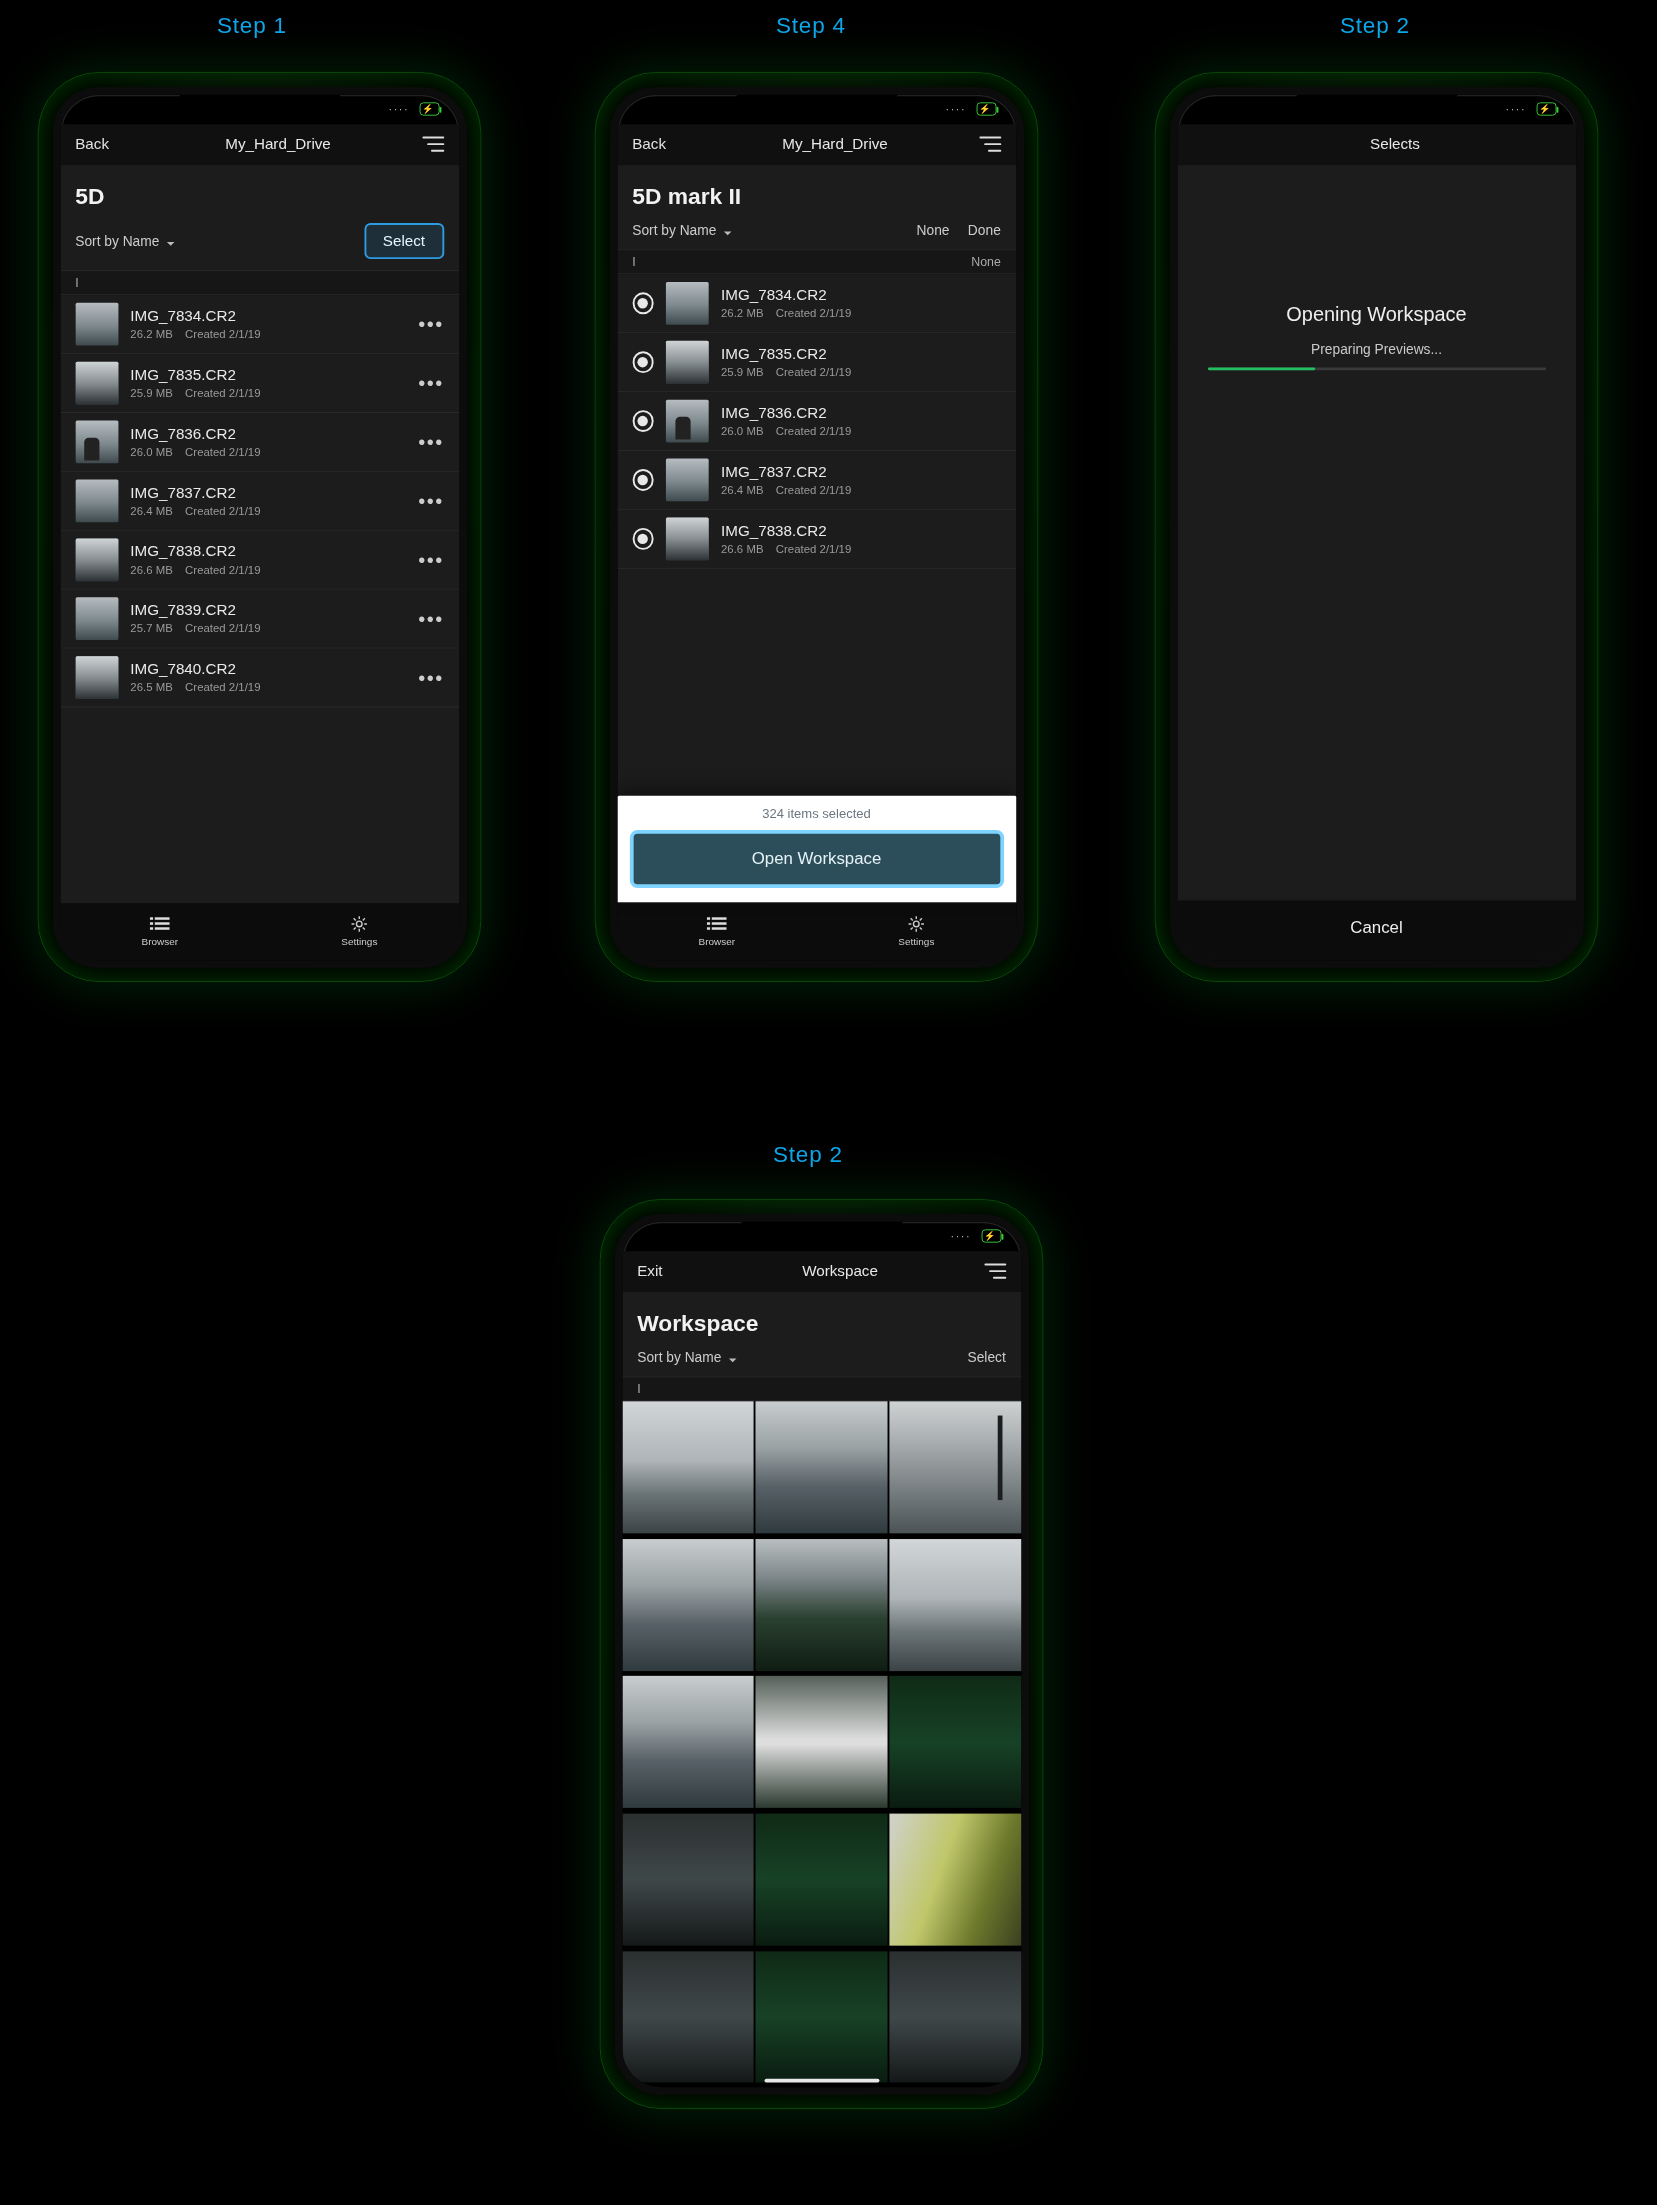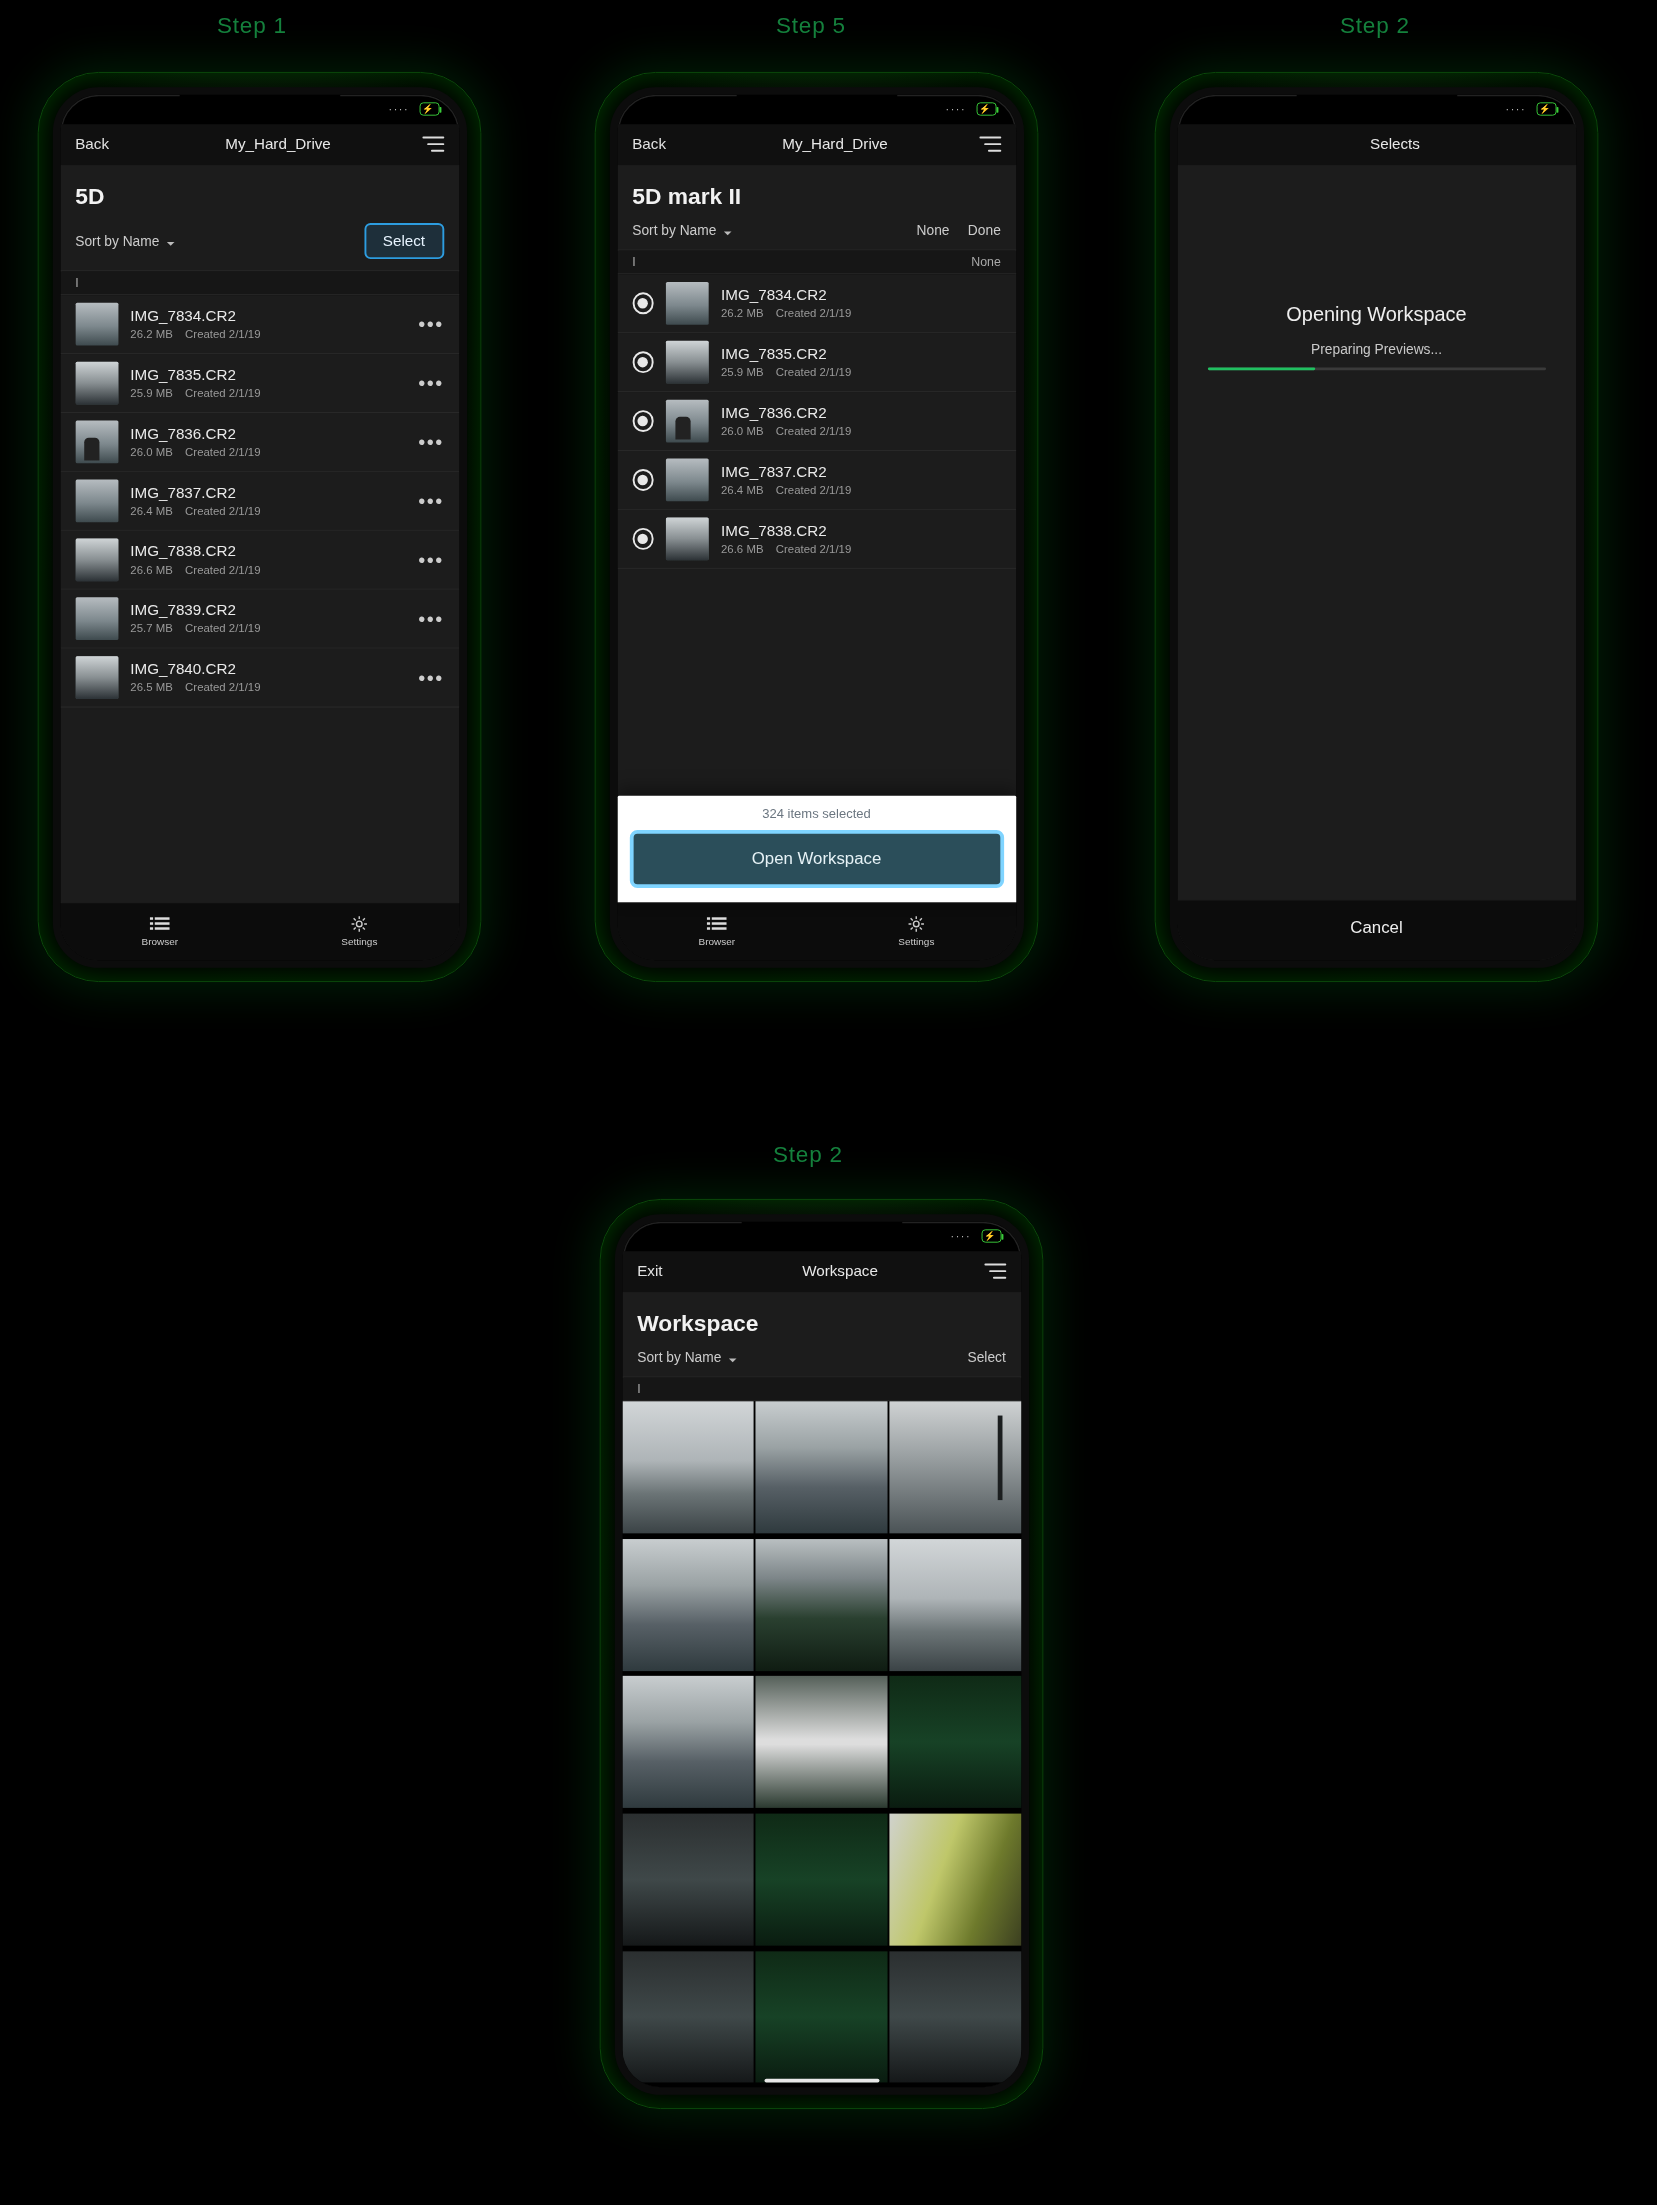--- a/index.html
+++ b/index.html
@@ -1,19 +1,19 @@
 <!DOCTYPE html>
 <html style="font-size:13px"><head>
 <meta charset="utf-8">
 <style>
   * { box-sizing: border-box; margin: 0; padding: 0; }
   html, body { background:#000; font-family: -apple-system, "Helvetica Neue", Arial, sans-serif; color:#e8e8e8; }
   body { width:1658px; height:2205px; position:relative; }
 
-  .step-label { position:absolute; color:#15803d; font-size:22.5px; letter-spacing:0.8px; }
+  .step-label { position:absolute; color:#0ea5e9; font-size:22.5px; letter-spacing:0.8px; }
   .step1 { left:217px; top:13px; }
   .step2 { left:776px; top:13px; }
   .step3 { left:1340px; top:13px; }
   .step4 { left:773px; top:1142px; }
 
   .frame {
     position:absolute;
     width:467px;
     height:958px;
     border-radius:64px;
@@ -195,21 +195,21 @@
   .tile.falls { background:linear-gradient(#556059 0%, #ddd 48% 52%, #2b3a30 100%); }
   .tile.moss  { background:linear-gradient(110deg,#d0d2cd 0%, #bfc76a 40%, #6e7a2c 70%, #3b3f20 100%); }
   .tile.dark  { background:linear-gradient(#2b2f30 0%, #3f4849 50%, #151819 100%); }
   .home-indicator { position:absolute; bottom:4.8px; left:50%; transform:translateX(-50%); width:121px; height:4px; background:#e8e8e8; border-radius:2.4px; z-index:60; }
 
 </style>
 </head>
 <body>
 
 <div class="step-label step1">Step 1</div>
-<div class="step-label step2">Step 5</div>
+<div class="step-label step2">Step 4</div>
 <div class="step-label step3">Step 2</div>
 <div class="step-label step4">Step 2</div>
 
 <div class="frame pos1">
   <div class="phone">
     <div class="notch"></div>
     <div class="phone-flex">
       <div class="status-bar">
         <span class="sig-dots"></span>
         <span class="battery">

